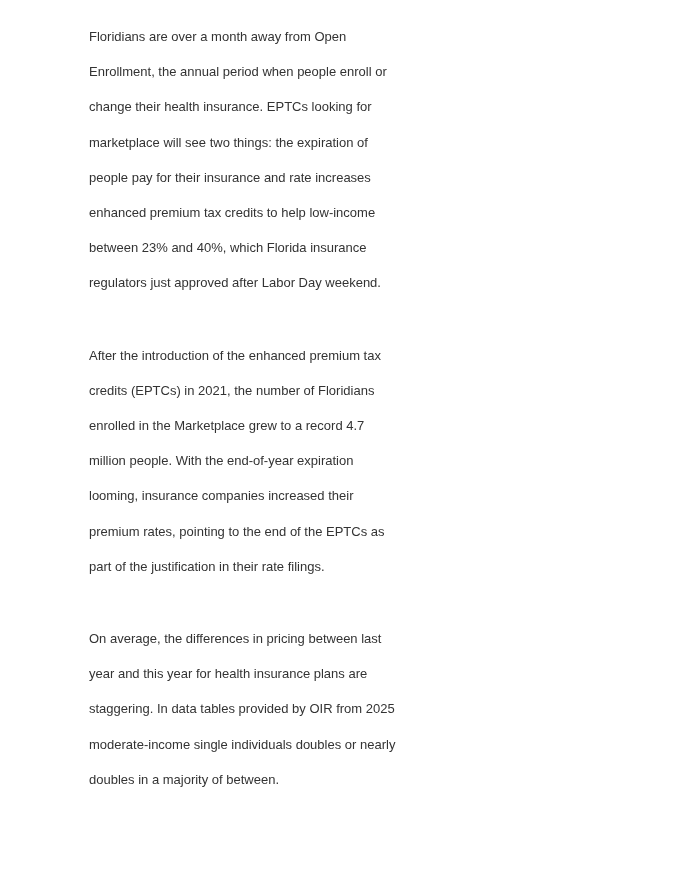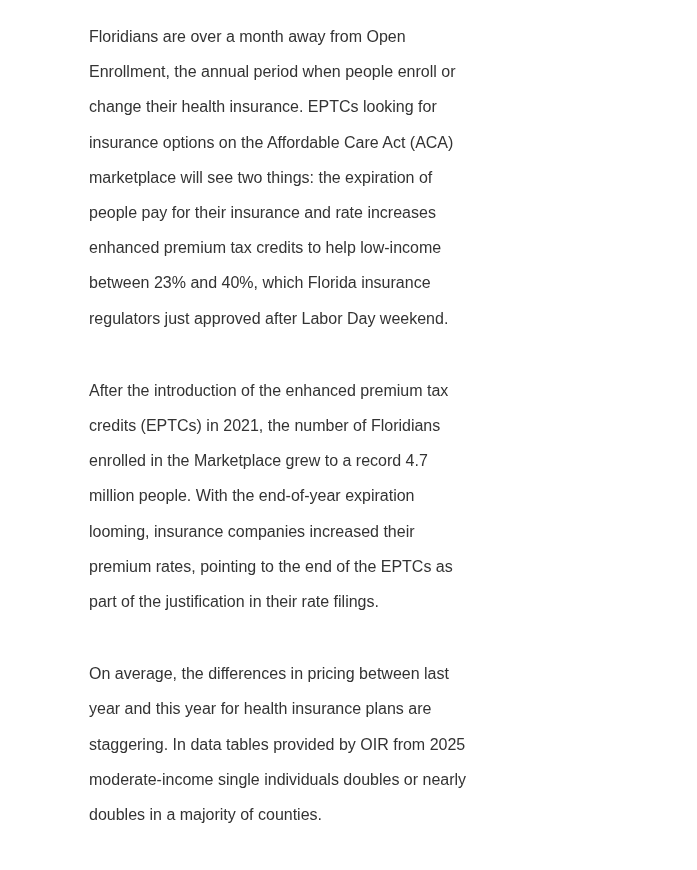--- a/index.html
+++ b/index.html
@@ -12,21 +12,21 @@
       height: 870px;
       overflow: hidden;
       position: relative;
     }
     .article {
       position: absolute;
       left: 89px;
       top: 19px;
       width: 520px;
       font-family: "Liberation Sans", sans-serif;
-      font-size: 16px;
+      font-size: 13px;
       line-height: 35.2px;
       color: #333333;
     }
     .para {
       margin: 0;
       white-space: nowrap;
     }
     .para + .para {
       margin-top: 37px;
     }
@@ -35,36 +35,35 @@
     }
   </style>
 </head>
 <body>
 
 <div class="article">
   <p class="para">
     <span class="line">Floridians are over a month away from Open</span>
     <span class="line">Enrollment, the annual period when people enroll or</span>
     <span class="line">change their health insurance. EPTCs looking for</span>
-    <span class="line">insurance options on the Affordable Care Act (ACA)</span>
     <span class="line">marketplace will see two things: the expiration of</span>
     <span class="line">people pay for their insurance and rate increases</span>
     <span class="line">enhanced premium tax credits to help low-income</span>
     <span class="line">between 23% and 40%, which Florida insurance</span>
     <span class="line">regulators just approved after Labor Day weekend.</span>
   </p>
   <p class="para">
     <span class="line">After the introduction of the enhanced premium tax</span>
     <span class="line">credits (EPTCs) in 2021, the number of Floridians</span>
     <span class="line">enrolled in the Marketplace grew to a record 4.7</span>
     <span class="line">million people. With the end-of-year expiration</span>
     <span class="line">looming, insurance companies increased their</span>
     <span class="line">premium rates, pointing to the end of the EPTCs as</span>
     <span class="line">part of the justification in their rate filings.</span>
   </p>
   <p class="para">
     <span class="line">On average, the differences in pricing between last</span>
     <span class="line">year and this year for health insurance plans are</span>
     <span class="line">staggering. In data tables provided by OIR from 2025</span>
     <span class="line">moderate-income single individuals doubles or nearly</span>
-    <span class="line">doubles in a majority of counties.</span>
+    <span class="line">doubles in a majority of between.</span>
   </p>
 </div>
 
 </body></html>

